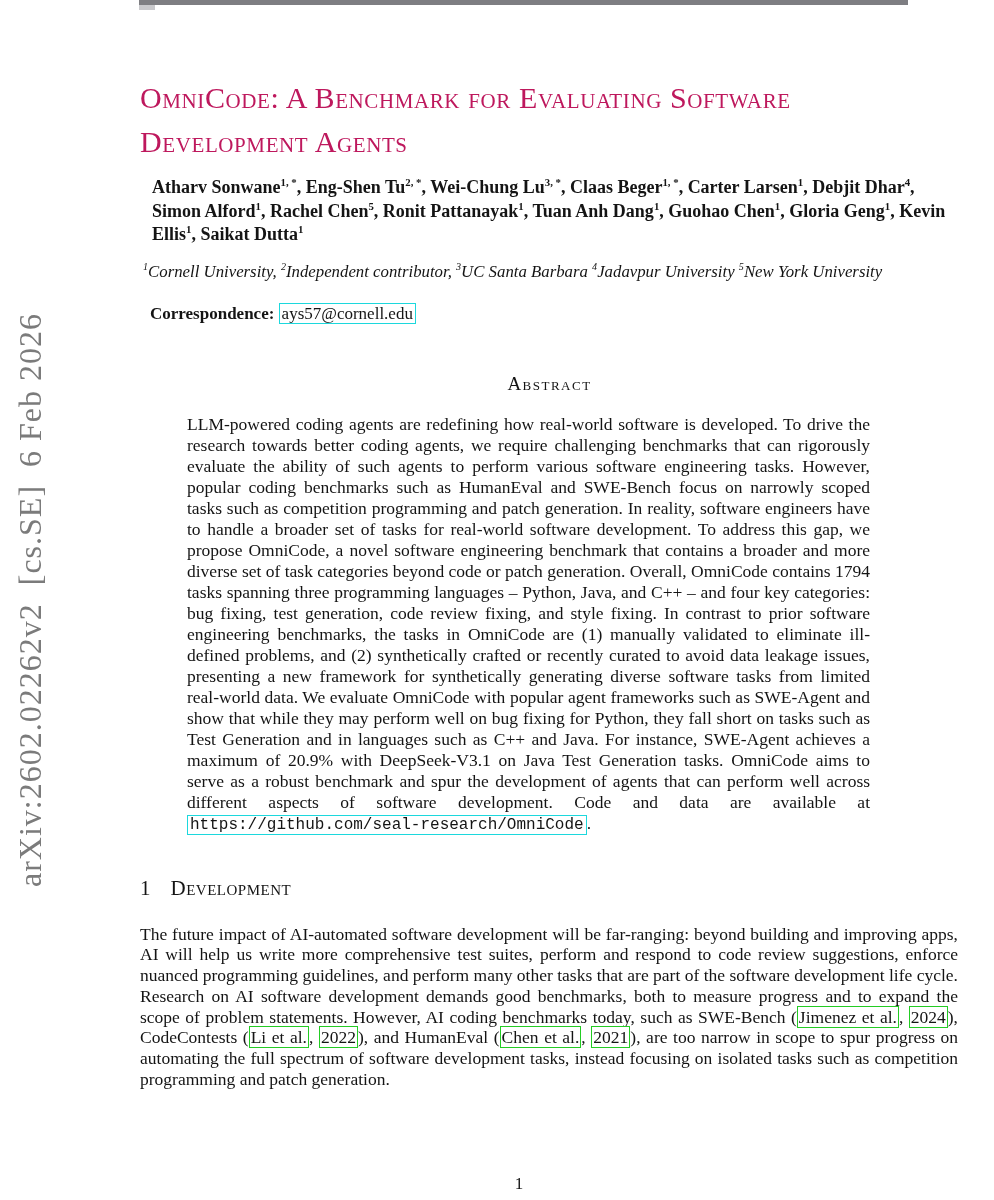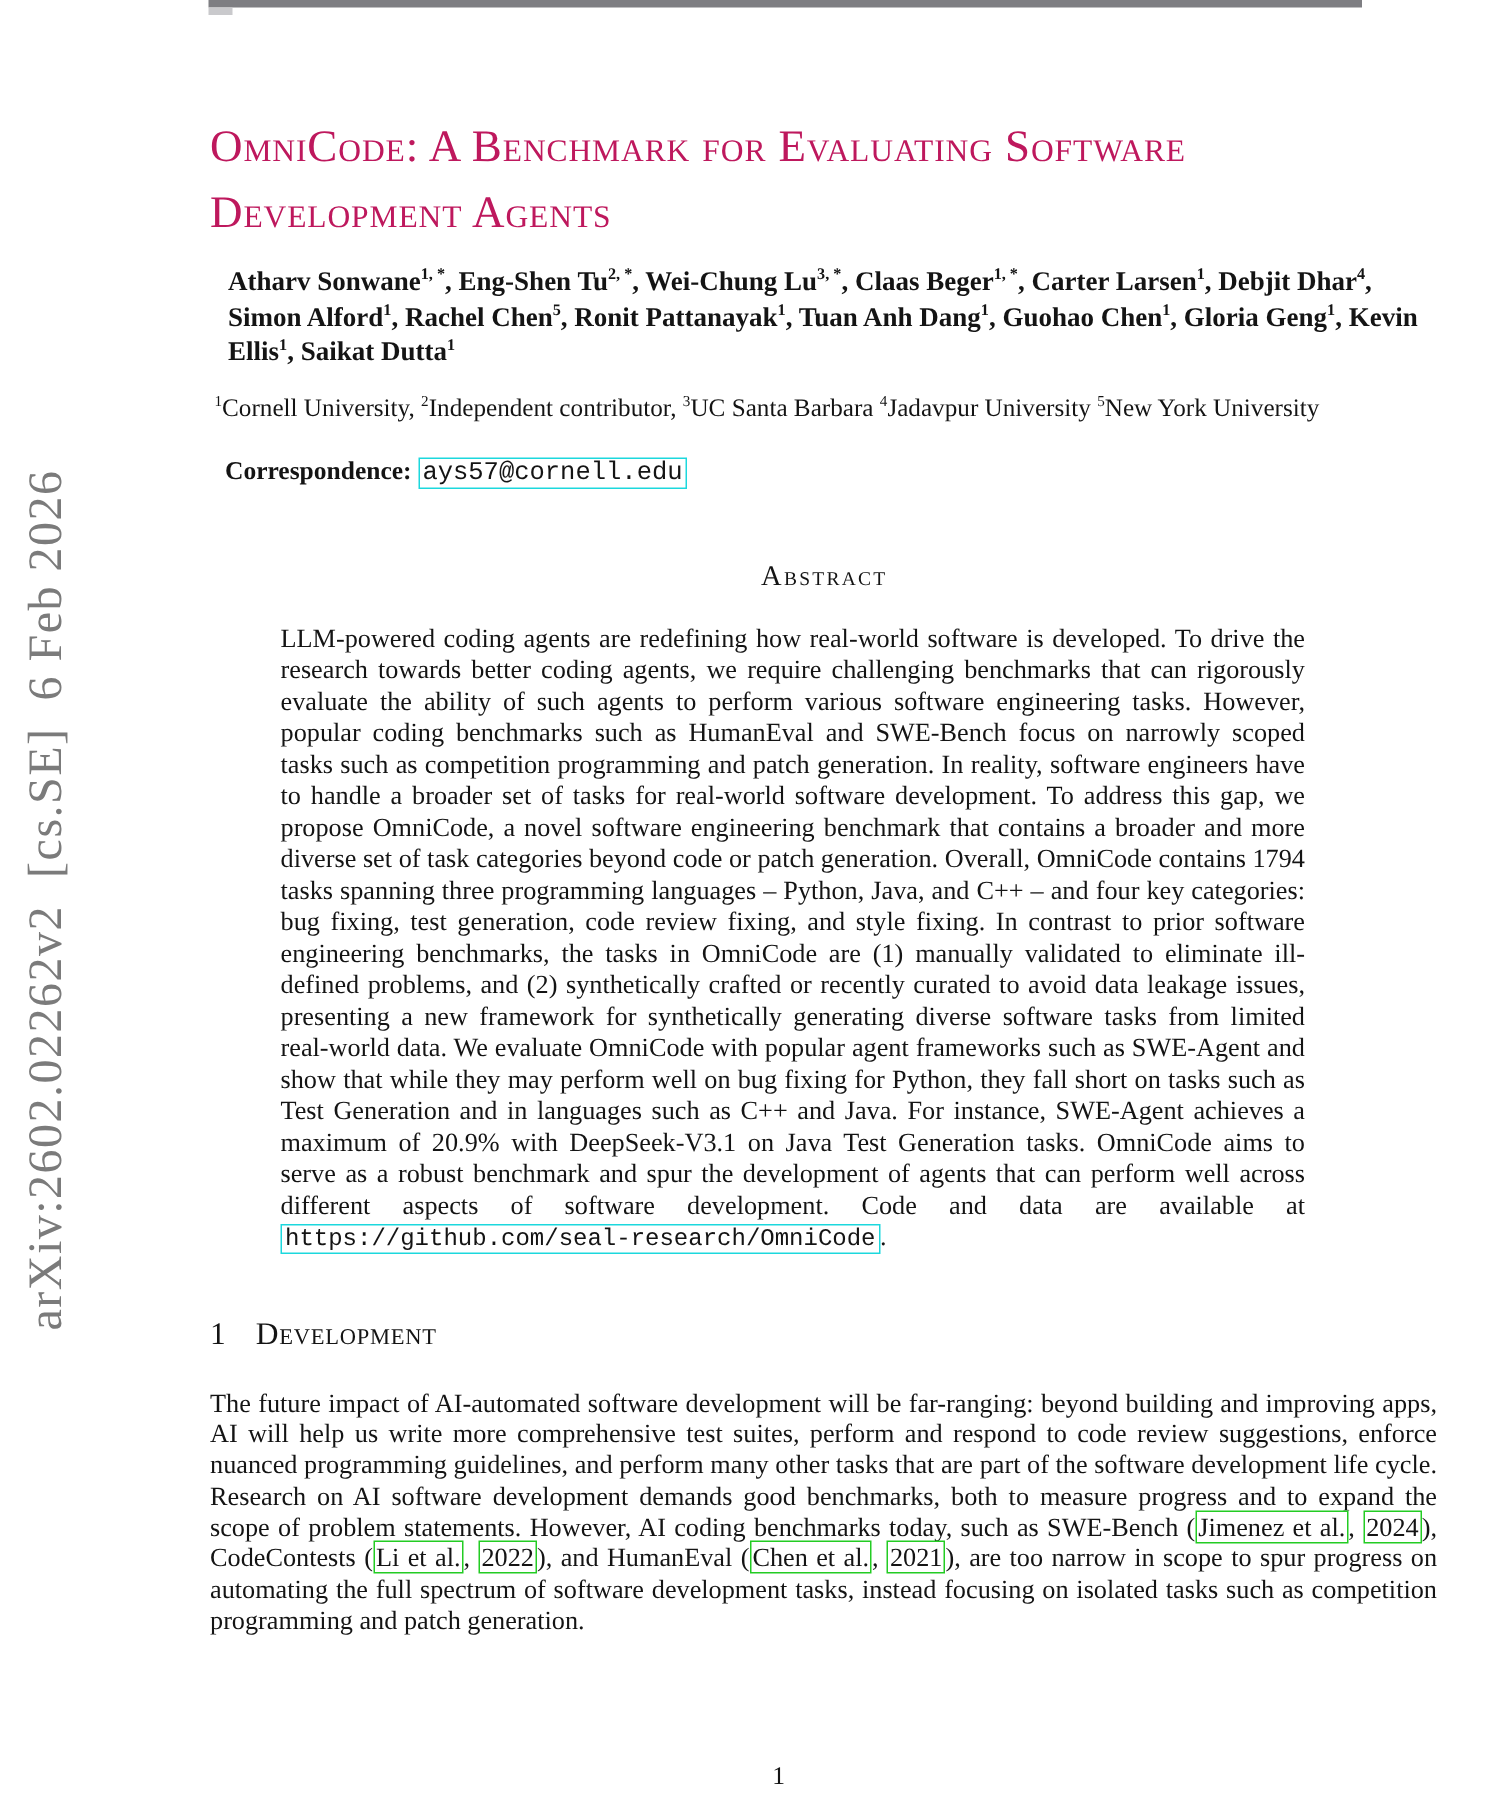--- a/index.html
+++ b/index.html
@@ -17,27 +17,27 @@
     font-size:32px; color:#7b7b7b; letter-spacing:1px; white-space:pre;
   }
 
   .content { position:absolute; left:140px; top:76px; width:818px; }
 
   .paper-title { font-size:30px; line-height:44px; font-variant:small-caps; letter-spacing:0.6px; color:#be185d; }
 
   .authors { margin-top:12px; margin-left:12px; width:800px; font-weight:bold; font-size:18px; line-height:23.5px; }
   sup { font-size:60%; line-height:0; vertical-align:super; }
 
-  .affiliations { margin-top:13px; margin-left:3px; font-size:16.8px; line-height:23px; }
+  .affiliations { margin-top:13px; margin-left:3px; font-size:16.8px; line-height:23px;font-style:italic; }
   .equal-contrib { display:block; }
 
   .correspondence { margin-top:21px; margin-left:10px; font-size:17px; }
   .corr-label { font-weight:bold; }
 
-  .link-box { border:1.6px solid #1cd8dd; padding:0 2px;font-family:Liberation Mono, monospace; }
+  .link-box { border:1.6px solid #1cd8dd; padding:0 2px; }
   .cite-box { border:1.6px solid #23cc23; padding:0 1px; }
   .mono { font-family:"Liberation Mono","DejaVu Sans Mono",monospace; font-size:16px; }
 
   .abstract-heading { margin-top:49px; margin-left:68px; width:683px; text-align:center;
     font-variant:small-caps; font-size:19px; letter-spacing:1.5px; }
   .abstract-body { margin-top:19px; margin-left:47px; width:683px; text-align:justify;
     font-size:17.5px; line-height:21px; }
 
   .section-heading { margin-top:40px; font-size:21px; }
   .section-title { font-variant:small-caps; margin-left:20px; letter-spacing:0.5px; }

